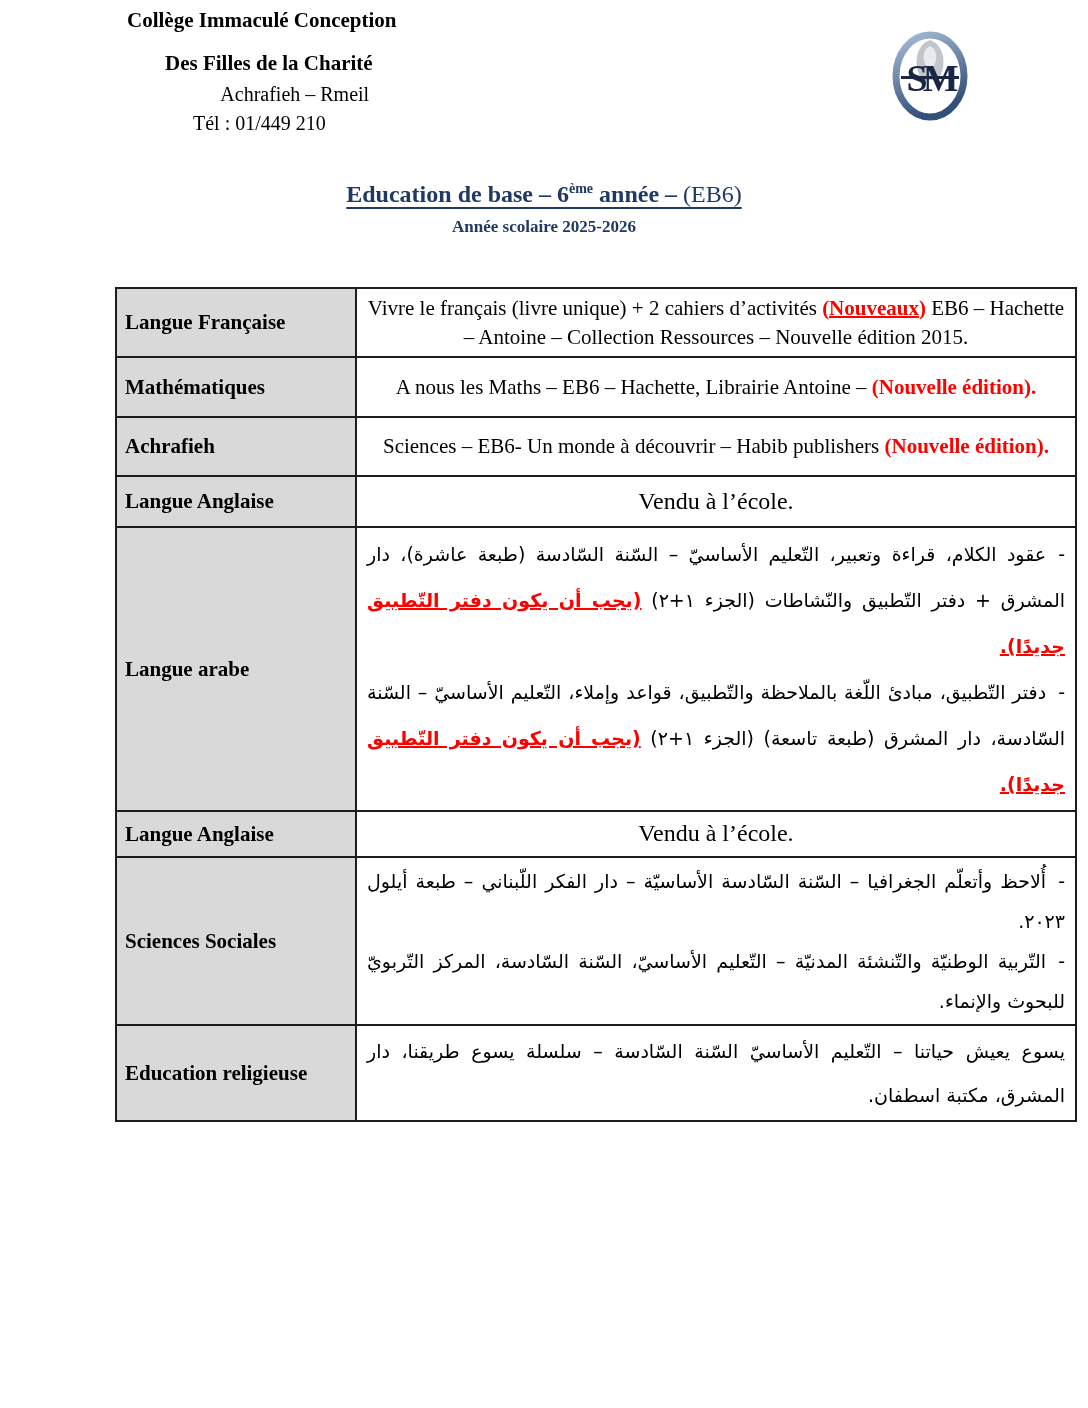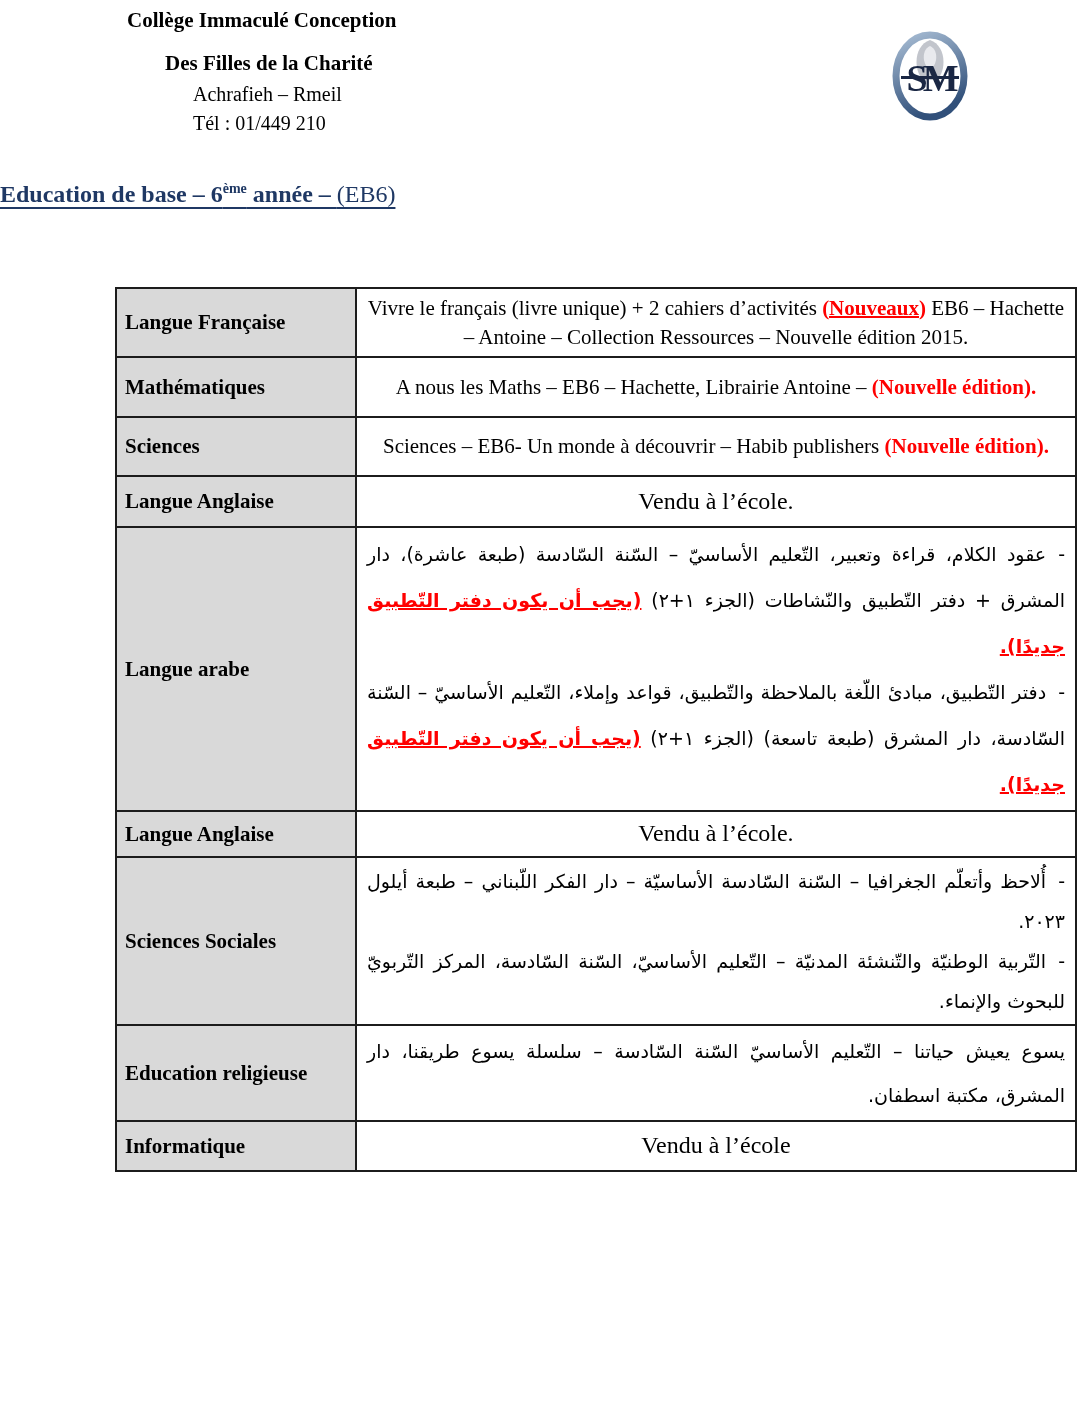--- a/index.html
+++ b/index.html
@@ -12,26 +12,26 @@
   body{
     width:1088px;height:1408px;
     background:#ffffff;color:#000;
     font-family:"Liberation Serif", serif;
     position:relative;overflow:hidden;
   }
   
   .school-header{position:absolute;left:127px;top:8px;}
   .sh-1{font-weight:bold;font-size:21px;}
   .sh-2{font-weight:bold;font-size:21px;margin:18px 0 0 38px;}
-  .sh-3{font-size:20px;margin:7px 0 0 66px;}
+  .sh-3{font-size:20px;margin:7px 0 0 66px;text-align:center;}
   .sh-4{font-size:20px;margin:6px 0 0 66px;}
   
   .logo{position:absolute;left:890px;top:30px;width:80px;height:92px;}
   
-  .title-block{position:absolute;top:181px;left:0;width:100%;color:var(--navy);}
+  .title-block{position:absolute;top:181px;left:0;width:100%;text-align:center;color:var(--navy);}
   .title-line{
     display:inline-block;font-size:24px;
     text-decoration:underline;text-decoration-thickness:2px;text-underline-offset:5px;
   }
   .title-main{font-weight:bold;}
   .title-line sup{font-size:14px;font-weight:bold;line-height:0;}
   .title-eb{font-weight:normal;}
   .subtitle{font-size:17px;font-weight:bold;margin-top:9px;}
   
   table.books{
@@ -90,38 +90,39 @@
   <path d="M40 10 C31 13 26.5 22 26.5 32 C26.5 41 30 47 33 50 L47 50 C50 47 53.5 41 53.5 32 C53.5 22 49 13 40 10 Z" fill="#c2c5cc"></path>
   <path d="M40 16 C35 18 33 24 34 30 C35 35 37 38 40 39 C43 38 45 35 46 30 C47 24 45 18 40 16 Z" fill="#e9eaee"></path>
   <rect x="11" y="46" width="58" height="3" fill="#1a2744"></rect>
   <text x="40" y="61" font-size="38" font-weight="bold" font-family="Liberation Serif, serif" fill="#1a2744" text-anchor="middle" letter-spacing="-5">SM</text>
 </svg>
 
 <div class="title-block">
   <div class="title-line">
     <span class="title-main"><span>Education de base – 6</span><sup>ème</sup><span> année – </span></span><span class="title-eb">(EB6)</span>
   </div>
+  <div class="subtitle">Année scolaire 2025-2026</div>
 </div>
 
 <table class="books">
   <tbody>
       <tr>
         <td class="subject-cell">Langue Française</td>
         <td class="content-cell">
           <div class="para fr-para"><span class="run-n">Vivre le français (livre unique) + 2 cahiers d’activités </span><span class="run-ru">(Nouveaux)</span><span class="run-n"> EB6 – Hachette – Antoine – Collection Ressources – Nouvelle édition 2015.</span></div>
         </td>
       </tr>
       <tr>
         <td class="subject-cell">Mathématiques</td>
         <td class="content-cell">
           <div class="para fr-para"><span class="run-n">A nous les Maths – EB6 – Hachette, Librairie Antoine – </span><span class="run-r">(Nouvelle édition).</span></div>
         </td>
       </tr>
       <tr>
-        <td class="subject-cell">Sciences</td>
+        <td class="subject-cell">Achrafieh</td>
         <td class="content-cell">
           <div class="para fr-para"><span class="run-n">Sciences – EB6- Un monde à découvrir – Habib publishers </span><span class="run-r">(Nouvelle édition).</span></div>
         </td>
       </tr>
       <tr>
         <td class="subject-cell">Langue Anglaise</td>
         <td class="content-cell">
           <div class="para fr-para"><span class="run-b">Vendu à l’école.</span></div>
         </td>
       </tr>
@@ -144,20 +145,14 @@
           <div class="para ar-para" dir="rtl"><span class="dash">-</span><span class="run-n">أُلاحظ وأتعلّم الجغرافيا – السّنة السّادسة الأساسيّة – دار الفكر اللّبناني – طبعة أيلول ٢٠٢٣.</span></div>
           <div class="para ar-para" dir="rtl"><span class="dash">-</span><span class="run-n">التّربية الوطنيّة والتّنشئة المدنيّة – التّعليم الأساسيّ، السّنة السّادسة، المركز التّربويّ للبحوث والإنماء.</span></div>
         </td>
       </tr>
       <tr>
         <td class="subject-cell">Education religieuse</td>
         <td class="content-cell">
           <div class="para ar-para" dir="rtl"><span class="run-n">يسوع يعيش حياتنا – التّعليم الأساسيّ السّنة السّادسة – سلسلة يسوع طريقنا، دار المشرق، مكتبة اسطفان.</span></div>
         </td>
       </tr>
-      <tr>
-        <td class="subject-cell">Informatique</td>
-        <td class="content-cell">
-          <div class="para fr-para"><span class="run-b">Vendu à l’école</span></div>
-        </td>
-      </tr>
     </tbody>
 </table>
 
 </body></html>

